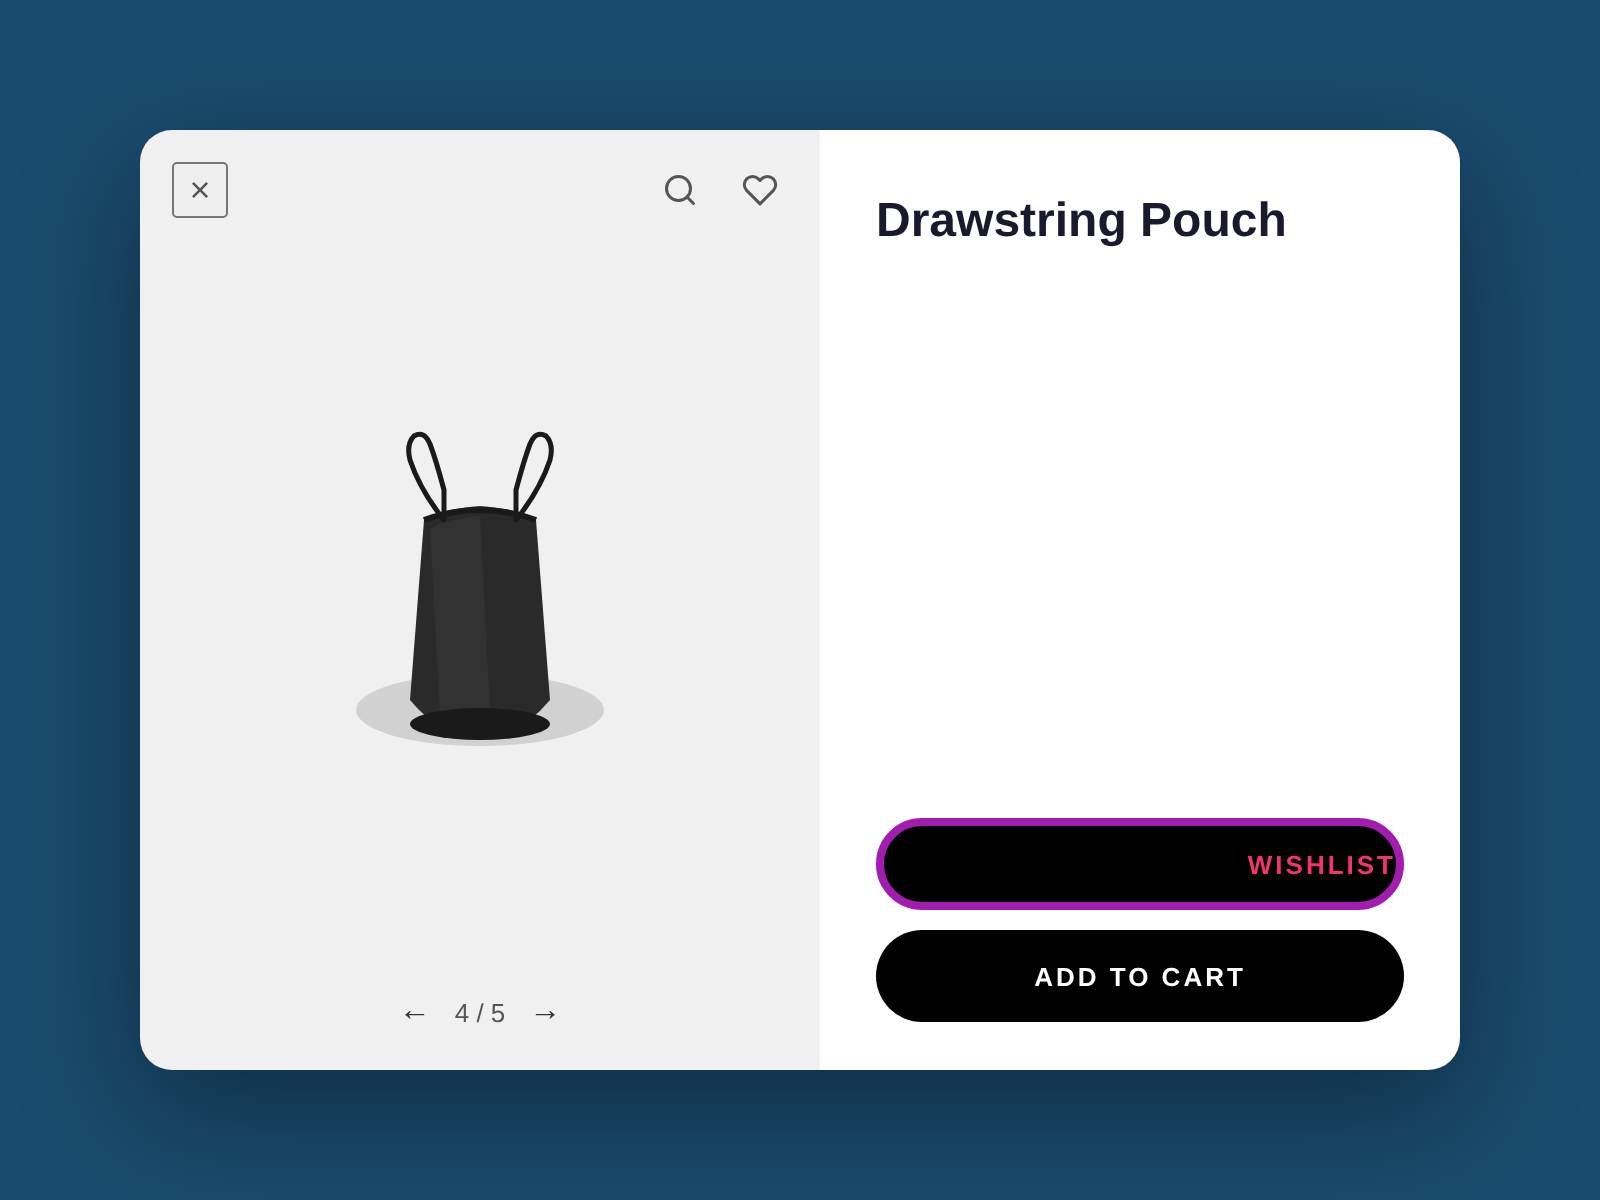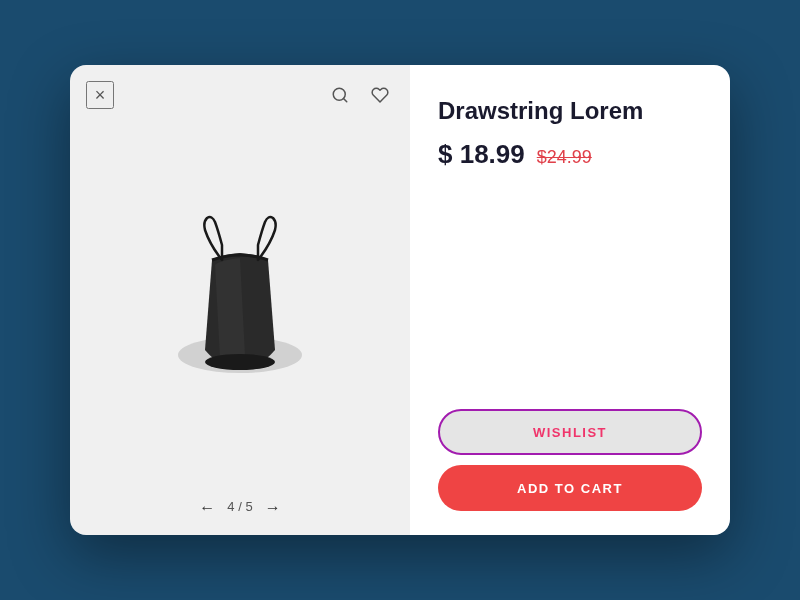--- a/index.html
+++ b/index.html
@@ -196,35 +196,36 @@
     .action-buttons {
       display: flex;
       flex-direction: column;
       gap: 10px;
       margin-top: auto;
     }
     .wishlist-btn {
       width: 100%;
       height: 46px;
       border-radius: 50px;
-      border: 2px solid #a21caf;
-      background: #e5e5e5;
+      border: 4px solid #a21caf;
+      background: #000000;
       color: #f0356b;
       font-size: 13px;
       font-weight: 700;
       letter-spacing: 1.5px;
       cursor: pointer;
       text-transform: uppercase;
+      text-align: right;
     }
     .add-to-cart-btn {
       width: 100%;
       height: 46px;
       border-radius: 50px;
       border: none;
-      background: #ef4444;
+      background: #000000;
       color: #fff;
       font-size: 13px;
       font-weight: 700;
       letter-spacing: 1.5px;
       cursor: pointer;
       text-transform: uppercase;
     }
   </style>
 </head>
 <body>
@@ -271,26 +272,22 @@
       <span>
         <span>4</span>
         <span> / </span>
         <span>5</span>
       </span>
       <span class="nav-arrow">→</span>
     </div>
   </div>
 
   <div class="detail-panel">
-    <h1 class="product-title">Drawstring Lorem</h1>
-
-    <div class="price-row">
-      <span class="current-price">$ 18.99</span>
-      <span class="original-price">$24.99</span>
-    </div>
+    <h1 class="product-title">Drawstring Pouch</h1>
+
 
 
 
     <div class="action-buttons">
       <button class="wishlist-btn">WISHLIST</button>
       <button class="add-to-cart-btn">ADD TO CART</button>
     </div>
   </div>
 </div>
 

